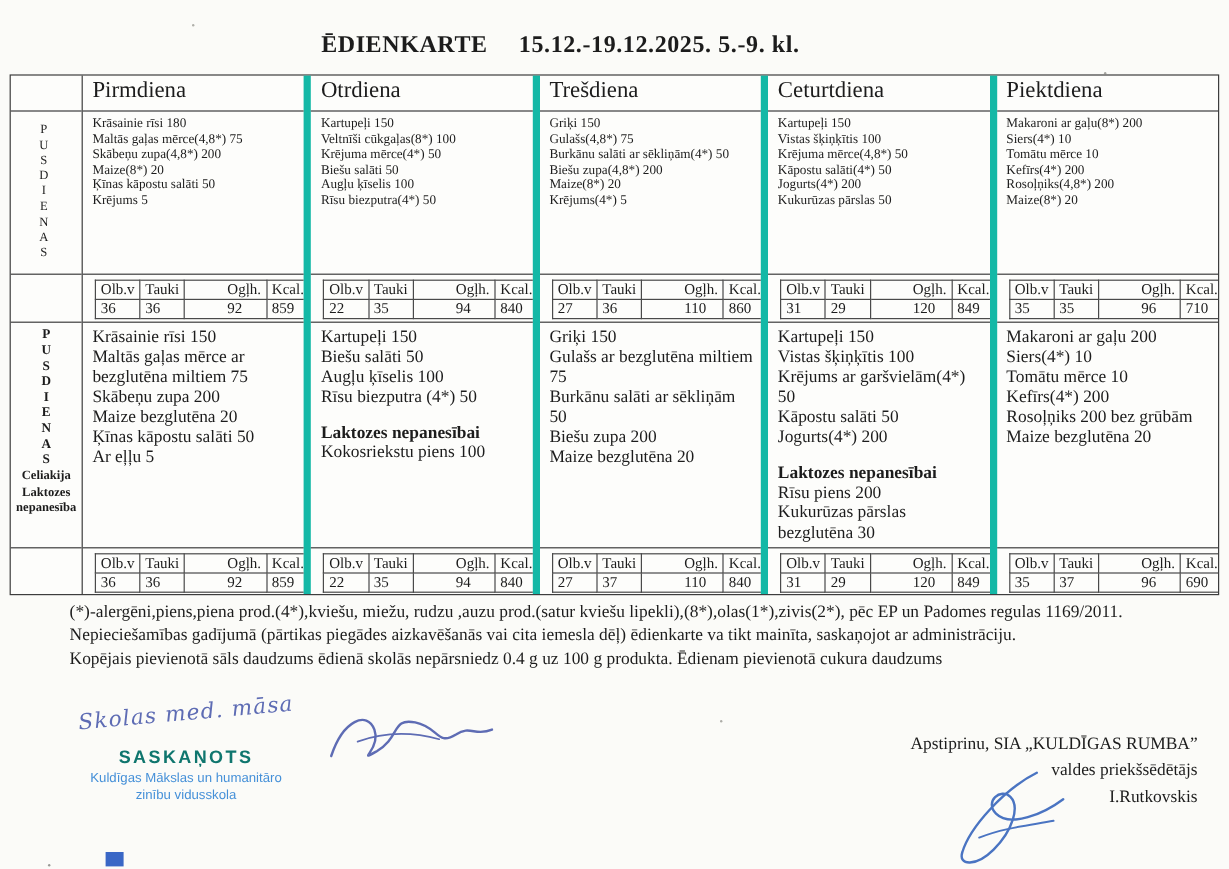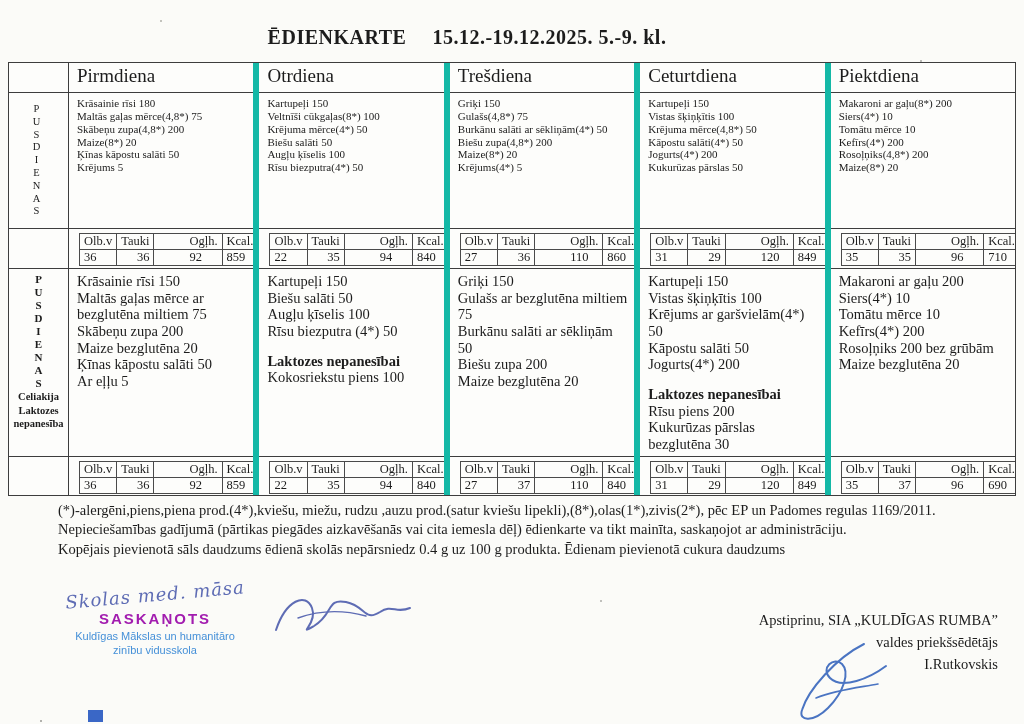--- a/index.html
+++ b/index.html
@@ -31,39 +31,39 @@
     padding:4px 4px 0 8px;font-size:11px;line-height:1.17;overflow:hidden;}
   .r-nutri{height:40px;flex:none;border-bottom:1px solid #3d3d3d;box-sizing:border-box;
     padding:4px 0 0 10px;overflow:hidden;}
   .r-menu2{height:188px;flex:none;border-bottom:1px solid #3d3d3d;box-sizing:border-box;
     padding:4px 4px 0 8px;font-size:14.5px;line-height:1.15;overflow:hidden;}
   .r-nutri.bottom{border-bottom:none;}
   .menu-line{margin:0;}
   table.nutri{border-collapse:collapse;font-size:12.5px;}
   table.nutri td{border:1px solid #4a4a4a;padding:0 4px;height:15px;font-weight:normal;text-align:left;}
   table.nutri td:nth-child(1){width:36px;}
-  table.nutri td:nth-child(2){width:40px;text-align:right;}
+  table.nutri td:nth-child(2){width:40px;}
   table.nutri td:nth-child(3){width:38px;padding-left:35px;}
   table.nutri td:nth-child(4){width:44px;}
   .vlabel{padding-top:10px;font-size:10.5px;line-height:12.8px;text-align:center;}
   .vlabel2{padding-top:4px;font-size:11px;line-height:13px;text-align:center;font-weight:bold;}
   .side-sub{font-weight:bold;font-size:10.5px;line-height:12.5px;text-align:center;word-break:break-word;padding:1px 1px 0 1px;}
   .lactose-head{font-weight:bold;margin-top:13px;}
   .footer{
     position:absolute;top:501px;left:58px;width:952px;
     font-size:14.5px;line-height:1.33;
   }
   .sig-left{position:absolute;top:584px;left:36px;width:238px;text-align:center;}
   .handwrite{
     display:inline-block;color:#5e6cb4;font-size:18px;font-style:italic;
     font-family:"DejaVu Serif", serif;transform:rotate(-5deg);
     letter-spacing:1px;
   }
-  .stamp-title{color:#a21caf;font-weight:bold;font-family:"Liberation Sans", sans-serif;
-    font-size:15px;letter-spacing:2px;margin-top:5px;}
+  .stamp-title{color:#0f766e;font-weight:bold;font-family:"Liberation Sans", sans-serif;
+    font-size:15px;letter-spacing:2px;margin-top:18px;}
   .stamp-sub{color:#4590d8;font-family:"Liberation Sans", sans-serif;font-size:11px;line-height:1.3;margin-top:2px;}
   .scribble-left{position:absolute;top:588px;left:268px;}
   .sig-right{position:absolute;top:610px;right:26px;text-align:right;font-size:14.5px;line-height:1.5;}
   .scribble-right{position:absolute;top:638px;right:118px;}
   .corner-mark{position:absolute;left:88px;top:710px;width:15px;height:12px;background:#3a67c6;}
   .speck{position:absolute;width:2px;height:2px;background:#9a9a96;border-radius:50%;
     box-shadow:880px -660px 0 #a5a5a0, 120px -700px 0 #b0b0aa, 560px -120px 0 #adada8, -10px -340px 0 #b3b3ae;}
 </style>
 </head>
 <body>

